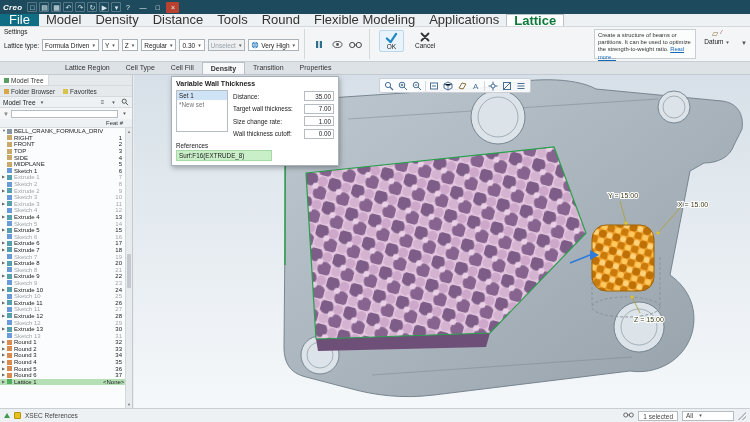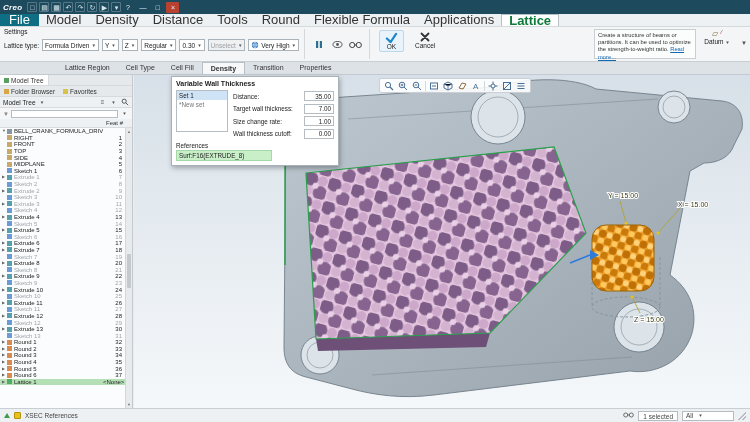--- a/index.html
+++ b/index.html
@@ -155,21 +155,21 @@
   </div>
 
   <div class="ribbontabs">
     <span class="ftab">File</span>
     <span class="tablist">
         <span class="rtab">Model</span>
         <span class="rtab">Density</span>
         <span class="rtab">Distance</span>
         <span class="rtab">Tools</span>
         <span class="rtab">Round</span>
-        <span class="rtab">Flexible Formula</span>
+        <span class="rtab">Flexible Modeling</span>
         <span class="rtab">Applications</span>
       </span>
     <span class="rtab active">Lattice</span>
   </div>
 
   <div class="ribbon">
     <div class="grpSettings">
       <div class="grpLabel">Settings</div>
       <div class="ctrlRow">
         <span>Lattice type:</span>

